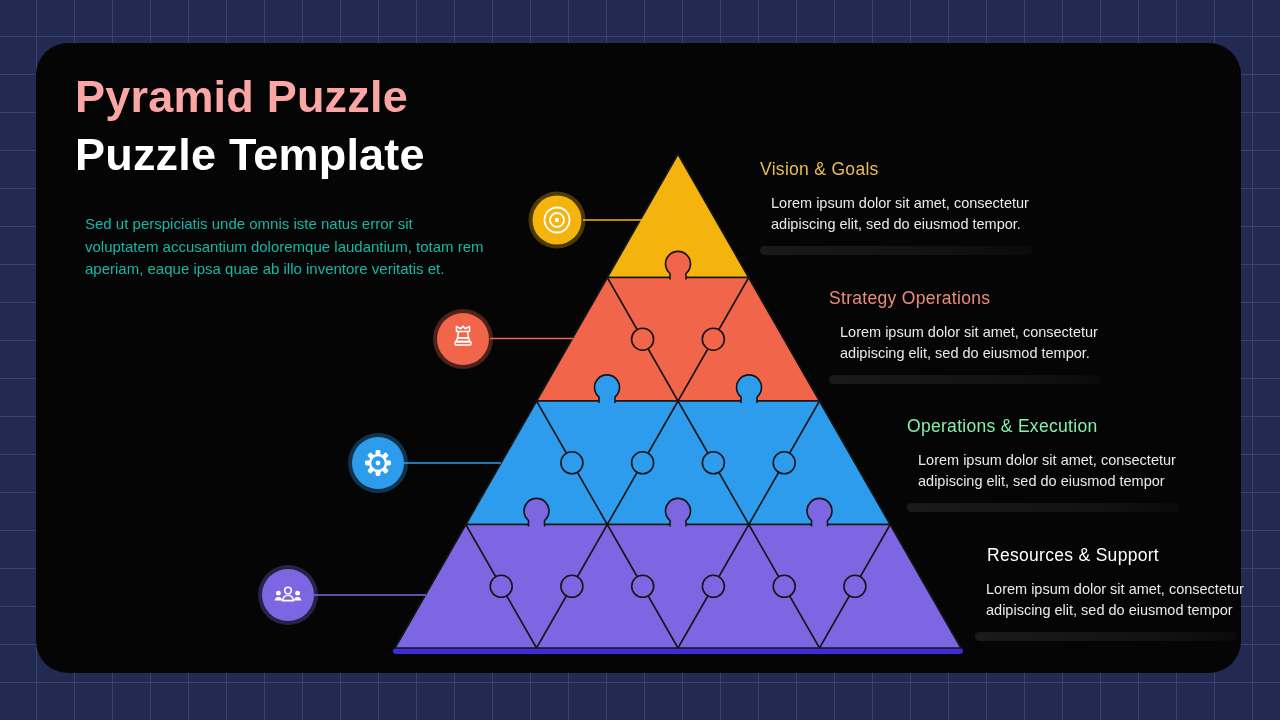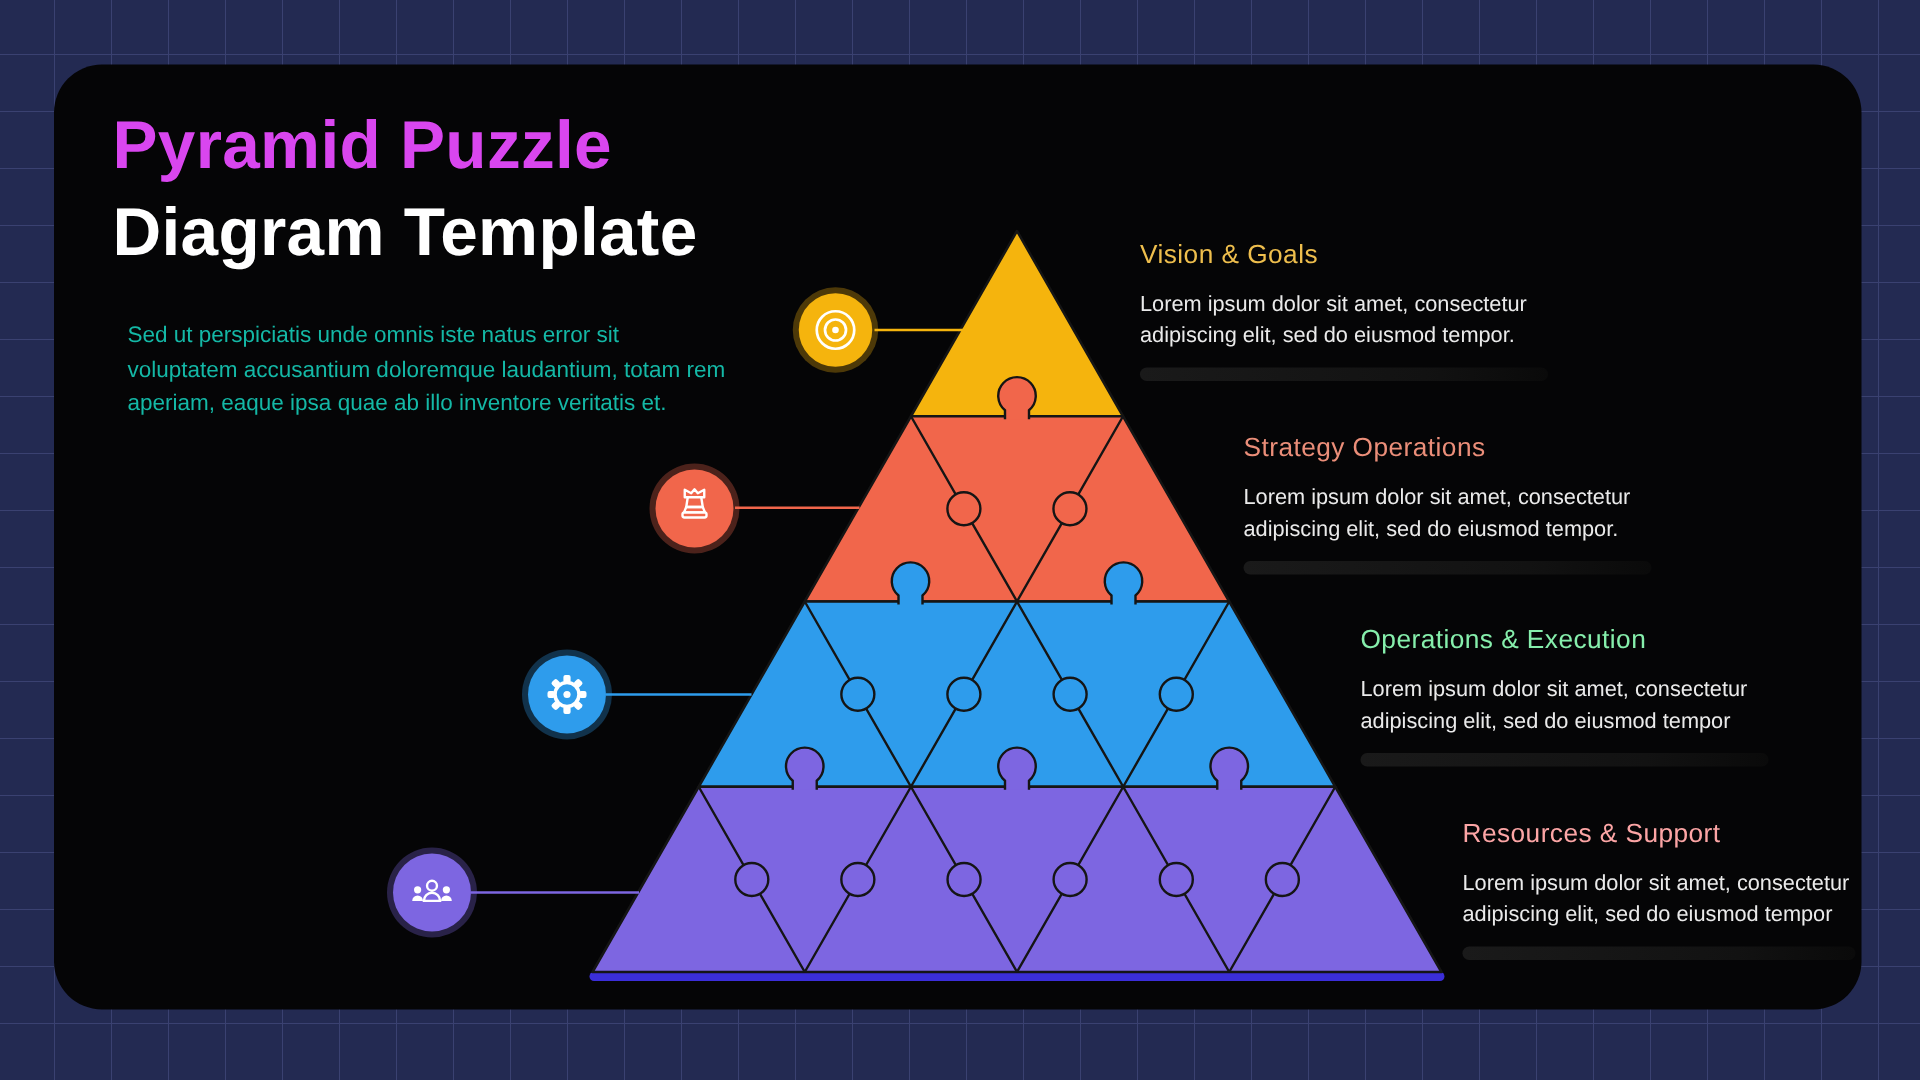--- a/index.html
+++ b/index.html
@@ -22,38 +22,38 @@
     font-size:45px;font-weight:700;letter-spacing:0.2px;margin:0;
   }
   .title .l1{display:block;}
   .title .l2{display:block;color:#FFFFFF;}
   .desc{
     position:absolute;left:85px;top:213px;width:402px;
     font-size:15px;line-height:22.5px;color:#14b8a6;margin:0;
   }
   .tb{position:absolute;width:300px;}
   .tb h3{margin:0 0 13px 0;font-size:17.5px;font-weight:400;letter-spacing:0.3px;}
-  .tb p{margin:0;font-size:14.5px;line-height:21px;color:#EAEAEA;}
+  .tb p{margin:11px;font-size:14.5px;line-height:21px;color:#EAEAEA;}
   .tb .bar{margin-top:10px;height:9px;width:272px;border-radius:5px;
     background:linear-gradient(90deg,#1A1A1A 0%,#121212 70%,#0a0a0a 100%);}
   .tb1{left:760px;top:159px;}
   .tb2{left:829px;top:288px;}
   .tb3{left:907px;top:416px;}
   .tb4{left:975px;top:545px;}
   .tb4 .bar{width:262px;}
   svg.scene{position:absolute;left:0;top:0;}
 </style>
 </head>
 <body>
 
 <div class="card"></div>
 
 <h1 class="title">
-  <span class="l1" style="color: #d946ef;">Pyramid Puzzle</span>
-  <span class="l2">Diagram Template</span>
+  <span class="l1" style="color: #fca5a5;">Pyramid Puzzle</span>
+  <span class="l2">Puzzle Template</span>
 </h1>
 
 <p class="desc">Sed ut perspiciatis unde omnis iste natus error sit voluptatem accusantium doloremque laudantium, totam rem aperiam, eaque ipsa quae ab illo inventore veritatis et.</p>
 
 <svg class="scene" width="1280" height="720" viewBox="0 0 1280 720">
 
   <rect x="393" y="648" width="570" height="6" rx="3" fill="#3B2ED8"></rect>
 
   <g stroke="#151515" stroke-width="1.7" stroke-linejoin="round">
     <path d="M 678,154 L 748.7,277.5 L 607.3,277.5 Z" fill="#F5B40D"></path>
@@ -168,16 +168,16 @@
   <div class="bar"></div>
 </div>
 
 <div class="tb tb3">
   <h3 style="color: #86efac;">Operations &amp; Execution</h3>
   <p>Lorem ipsum dolor sit amet, consectetur adipiscing elit, sed do eiusmod tempor</p>
   <div class="bar"></div>
 </div>
 
 <div class="tb tb4">
-  <h3 style="color: #fca5a5;">Resources &amp; Support</h3>
+  <h3 style="color: #ffffff; margin-left: 12px;">Resources &amp; Support</h3>
   <p>Lorem ipsum dolor sit amet, consectetur adipiscing elit, sed do eiusmod tempor</p>
   <div class="bar"></div>
 </div>
 
 </body></html>

